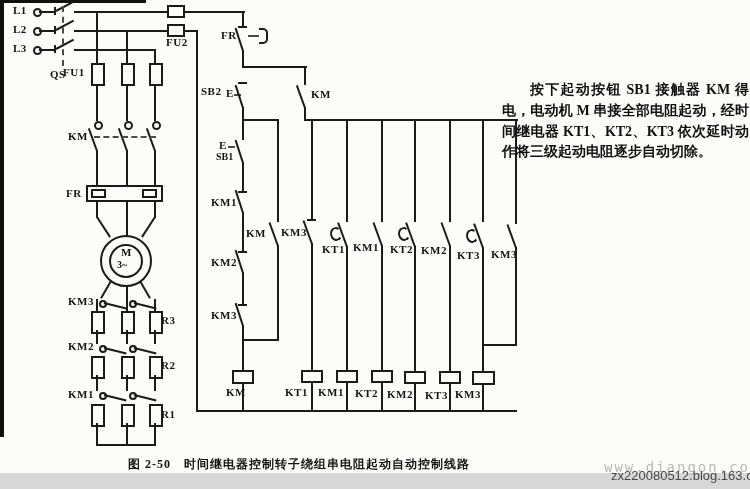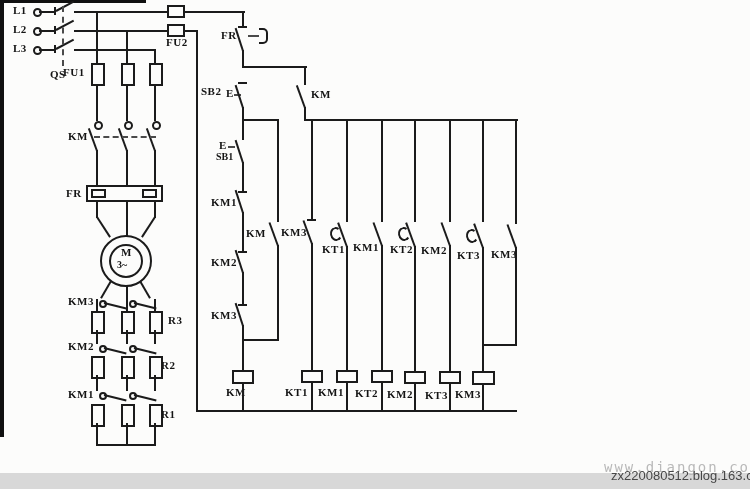--- a/index.html
+++ b/index.html
@@ -131,21 +131,21 @@
   <div class="w" style="left:126px;top:299px;width:2px;height:12px"></div>
   <div class="w" style="left:154px;top:299px;width:2px;height:12px"></div>
   <div class="cr" style="left:99px;top:300px;width:4px;height:4px"></div>
   <div class="cr" style="left:129px;top:300px;width:4px;height:4px"></div>
   <div class="ah" style="left:104px;top:302px;width:23px;transform:rotate(14deg)"></div>
   <div class="ah" style="left:134px;top:302px;width:23px;transform:rotate(14deg)"></div>
 
   <div class="bx" style="left:91px;top:311px;width:10px;height:19px"></div>
   <div class="bx" style="left:121px;top:311px;width:10px;height:19px"></div>
   <div class="bx" style="left:149px;top:311px;width:10px;height:19px"></div>
-  <span class="lb" style="left:168px;top:314px">R3</span>
+  <span class="lb" style="left:161px;top:314px">R3</span>
   <div class="w" style="left:96px;top:330px;width:2px;height:14px"></div>
   <div class="w" style="left:126px;top:330px;width:2px;height:14px"></div>
   <div class="w" style="left:154px;top:330px;width:2px;height:14px"></div>
 
   <span class="lb" style="left:68px;top:340px">KM2</span>
   <div class="cr" style="left:99px;top:345px;width:4px;height:4px"></div>
   <div class="cr" style="left:129px;top:345px;width:4px;height:4px"></div>
   <div class="ah" style="left:104px;top:347px;width:23px;transform:rotate(14deg)"></div>
   <div class="ah" style="left:134px;top:347px;width:23px;transform:rotate(14deg)"></div>
 
@@ -279,18 +279,20 @@
   <div class="w" style="left:515px;top:119px;width:2px;height:105px"></div>
   <span class="lb" style="left:491px;top:248px">KM3</span>
   <div class="av" style="left:515px;top:223px;height:25px;transform:rotate(-20deg)"></div>
   <div class="w" style="left:515px;top:247px;width:2px;height:99px"></div>
   <div class="w" style="left:482px;top:344px;width:35px;height:2px"></div>
 
   <div class="w" style="left:196px;top:30px;width:2px;height:382px"></div>
   <div class="w" style="left:196px;top:410px;width:321px;height:2px"></div>
 
   <div id="txt">
+    <p>按下起动按钮 SB1 接触器 KM 得电，电动机 M 串接全部电阻起动，经时间继电器 KT1、KT2、KT3 依次延时动作将三级起动电阻逐步自动切除。</p>
   </div>
 
+  <div id="cap">图 2-50　时间继电器控制转子绕组串电阻起动自动控制线路</div>
   <div id="bar"></div>
   <div id="wm1">www.diangon.com</div>
   <div id="wm2">zx220080512.blog.163.com</div>
 </div>
 
 </body></html>

